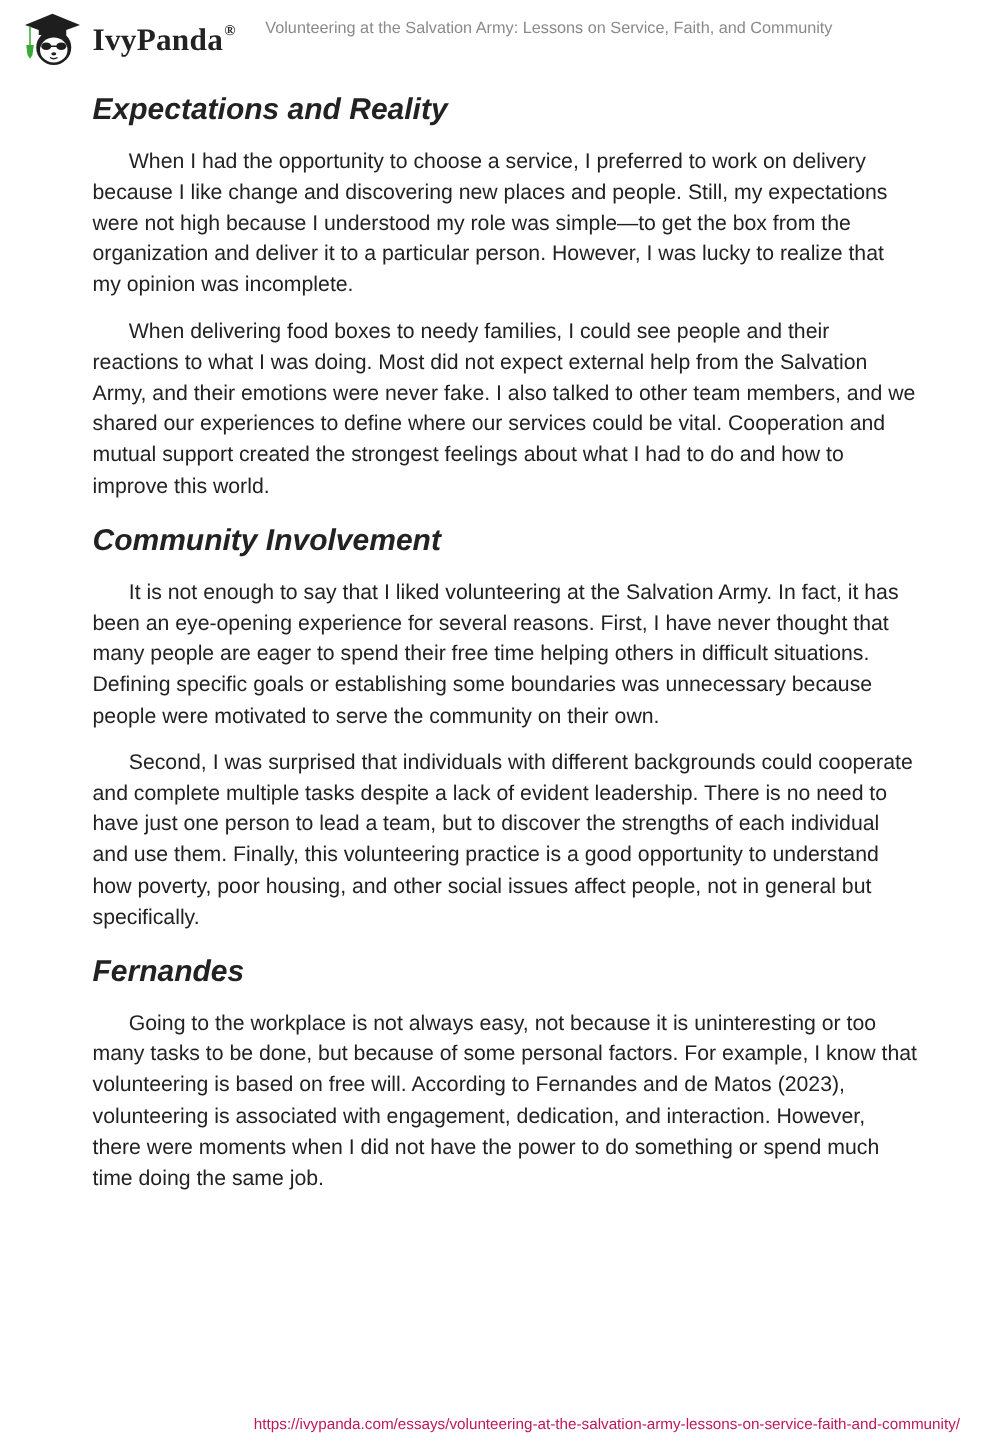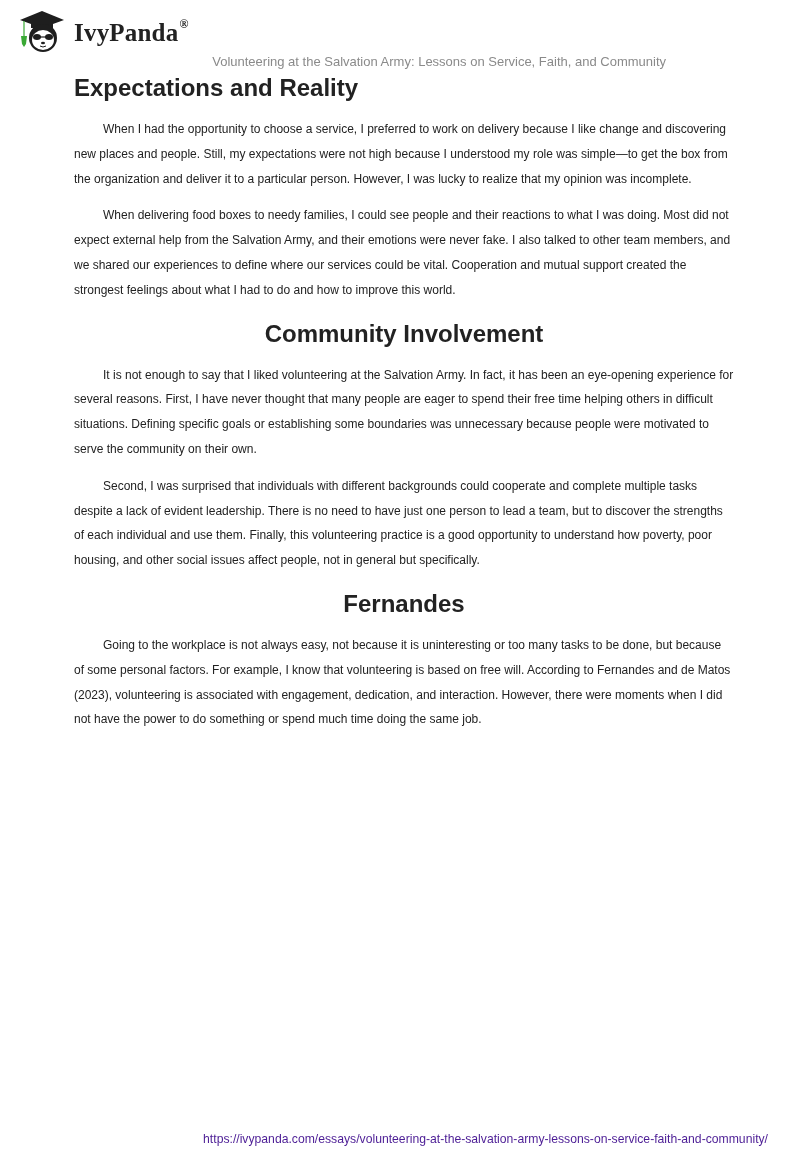--- a/index.html
+++ b/index.html
@@ -2,27 +2,27 @@
 <html><head>
 <meta charset="utf-8">
 <style>
   html, body { margin: 0; padding: 0; background: #ffffff; }
   body { width: 800px; height: 1160px; position: relative; overflow: hidden; font-family: "Liberation Sans", sans-serif; color: #222222; }
   .header { position: absolute; left: 0; top: 0; width: 698px; height: 60px; }
   .logo { position: absolute; left: 16px; top: 8px; display: flex; align-items: center; }
   .logo svg { width: 52px; height: 46px; }
   .logo-text { font-family: "Liberation Serif", serif; font-weight: bold; font-size: 25px; color: #222; margin-left: 6px; margin-top: 4px; letter-spacing: 0.2px; }
   .logo-text sup { font-size: 12px; vertical-align: top; position: relative; top: -2px; margin-left: 1px; }
-  .doc-title { position: absolute; right: 32px; top: 14px; font-size: 13px; color: #8a8a8a; white-space: nowrap; margin-top: 40px; }
+  .doc-title { position: absolute; right: 32px; top: 14px; font-size: 13px; color: #8a8a8a; white-space: nowrap; }
   .content { position: absolute; left: 74px; top: 71px; width: 660px; }
-  h2 { font-size: 24px; font-weight: bold; color: #222; margin: 0 0 12px 0; line-height: 34px; }
-  p { font-size: 12px; line-height: 24.8px; margin: 0 0 12px 0; text-indent: 29px; color: #222; }
+  h2 { font-size: 24px; font-weight: bold; color: #222; margin: 0 0 12px 0; line-height: 34px; font-style: italic; }
+  p { font-size: 17px; line-height: 24.8px; margin: 0 0 12px 0; text-indent: 29px; color: #222; }
   .section { margin-bottom: 0; }
-  .h-2 { margin-top: 14px; text-align: center; }
-  .footer-url { position: absolute; right: 32px; top: 1132px; font-size: 12.2px; color: #4c1d95; white-space: nowrap; }
+  .h-2 { margin-top: 14px; }
+  .footer-url { position: absolute; right: 32px; top: 1132px; font-size: 12.2px; color: #be185d; white-space: nowrap; }
 </style>
 </head>
 <body>
 
 <div class="header">
   <div class="logo">
     <svg viewBox="0 0 52 46">
 
       <polygon points="4,12 26,3 48,12 26,20" fill="#1e1e1e"></polygon>
       <rect x="15" y="13" width="22" height="7" fill="#1e1e1e"></rect>

